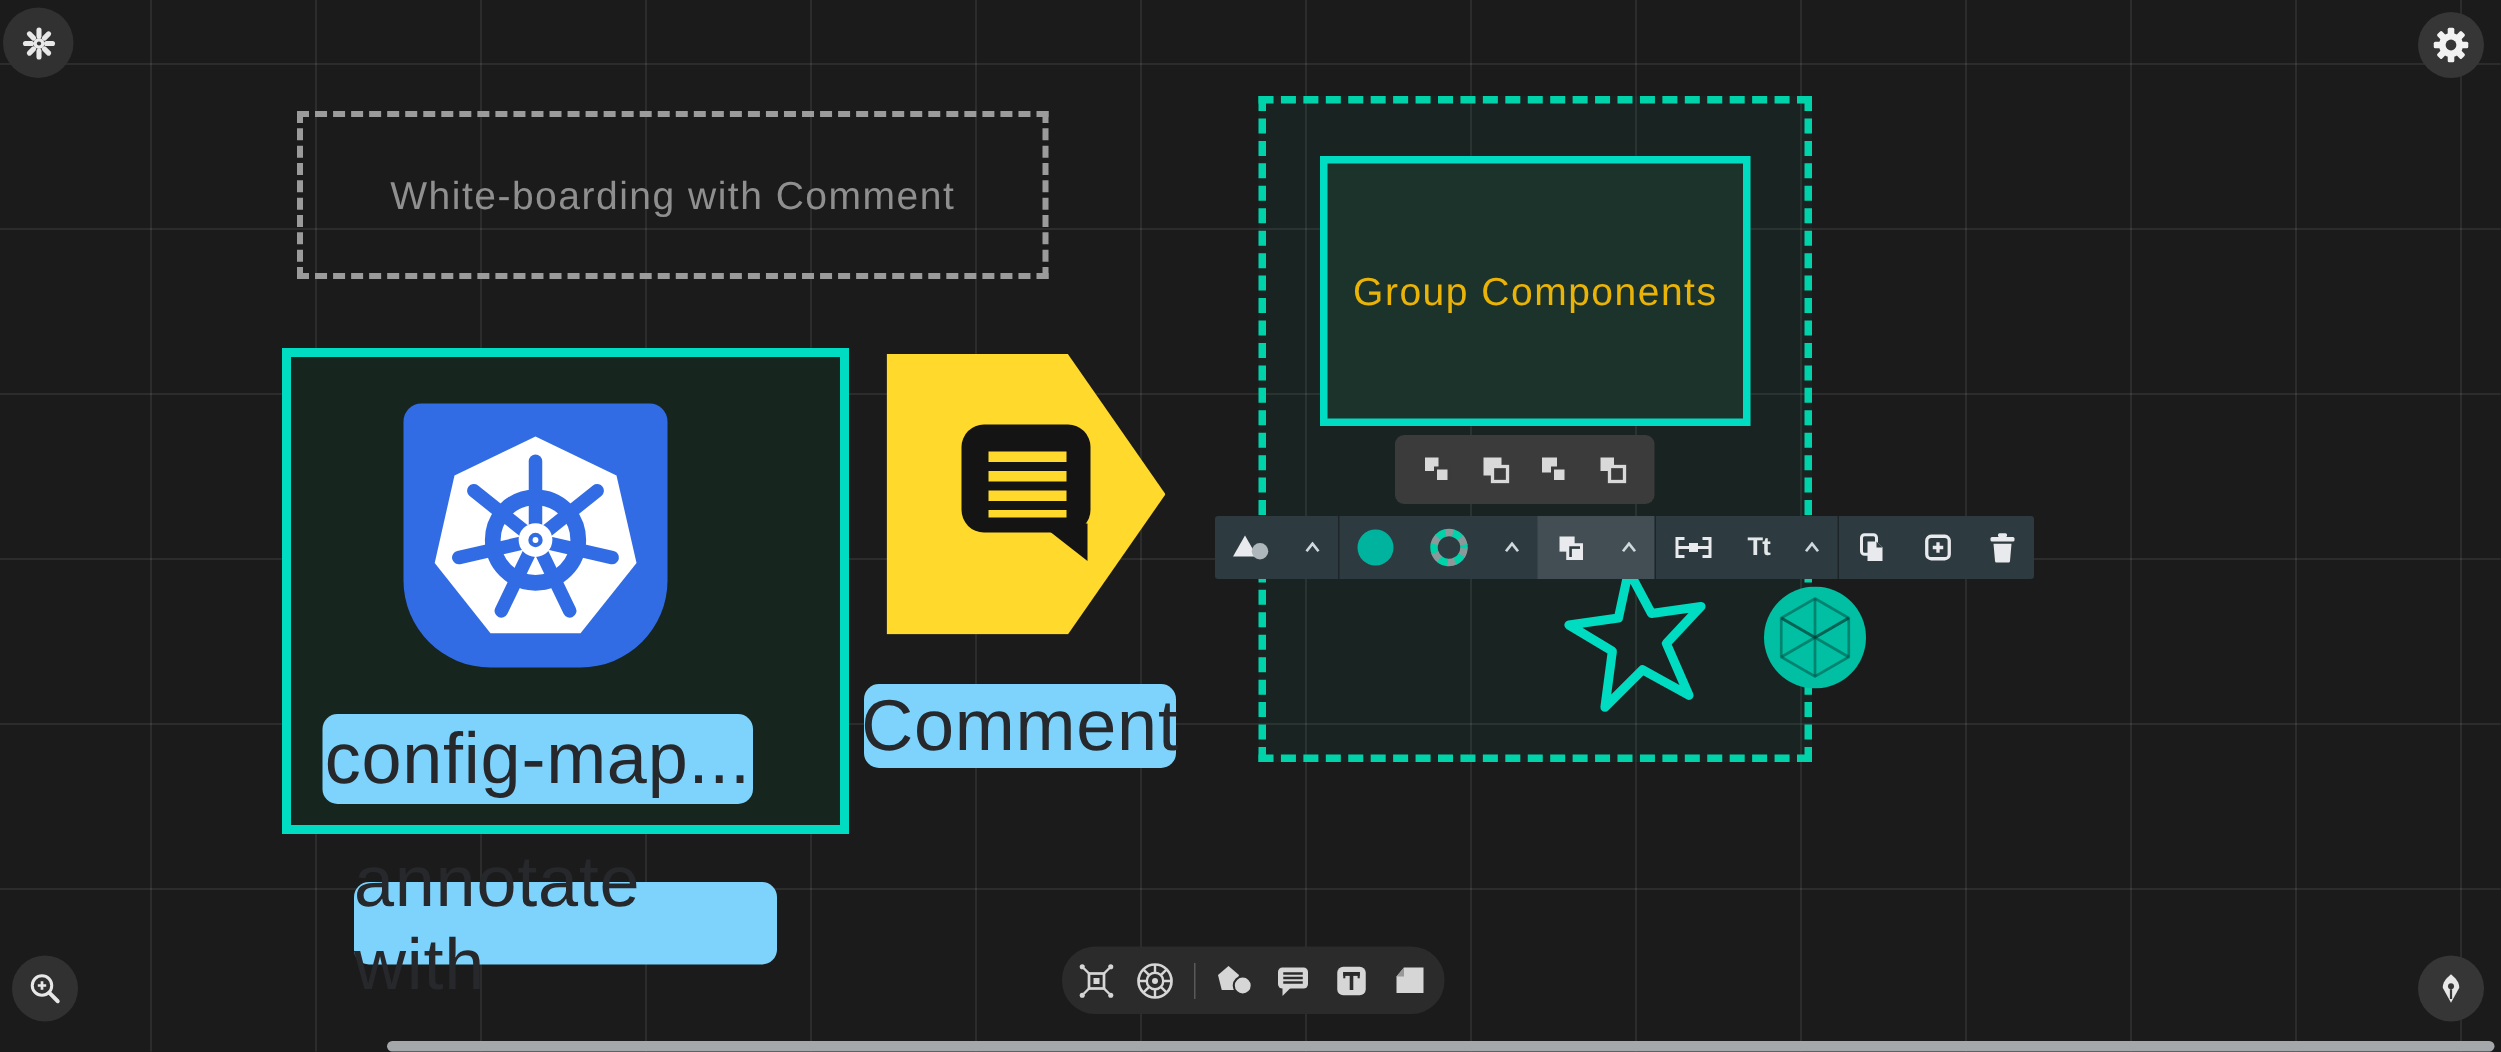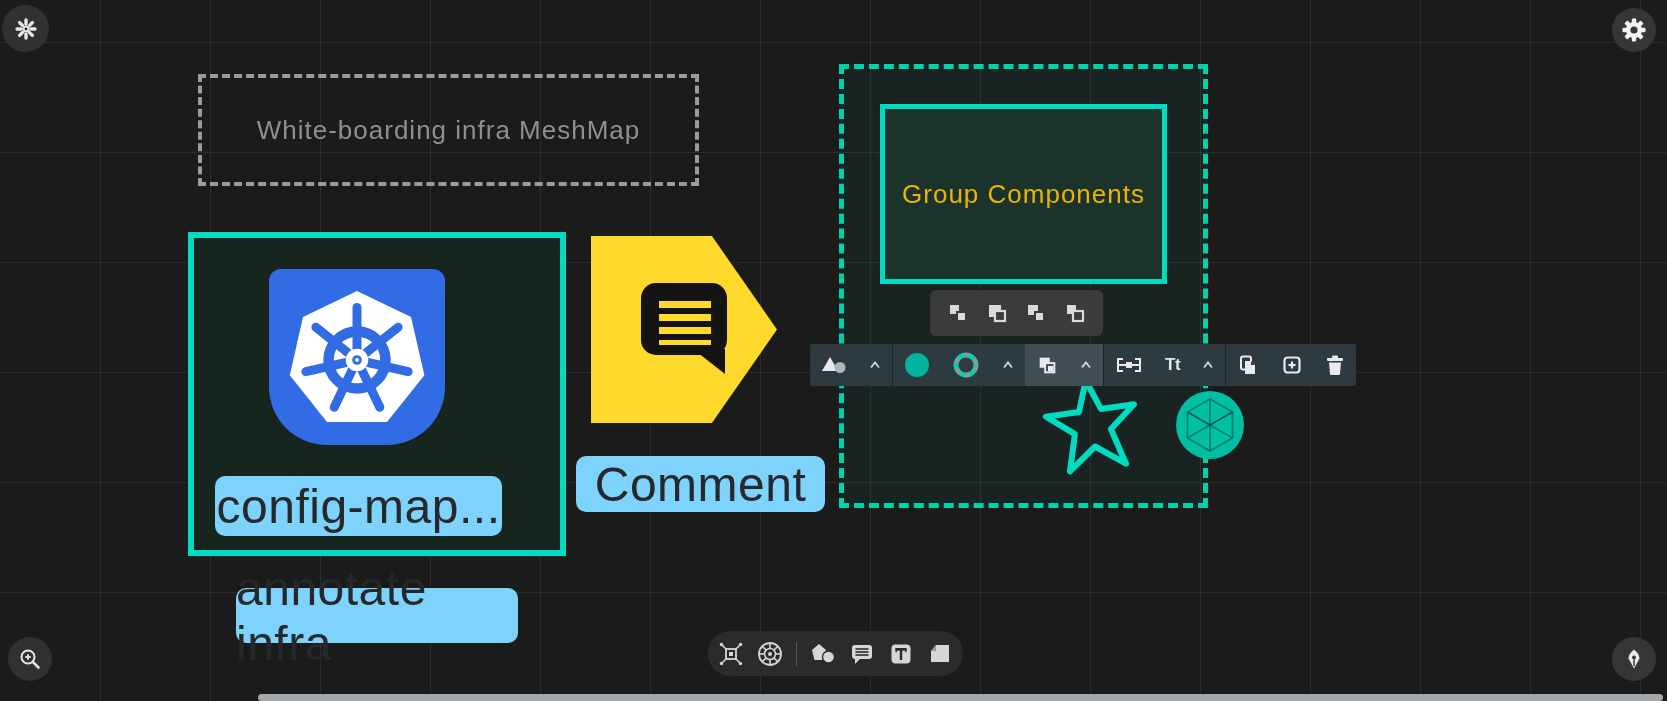--- a/index.html
+++ b/index.html
@@ -91,21 +91,21 @@
           <rect x="10.8" y="19.5" width="4.4" height="5" rx="1" transform="rotate(45 13 13)"></rect>
           <rect x="1.5" y="10.8" width="5" height="4.4" rx="1" transform="rotate(45 13 13)"></rect>
           <rect x="19.5" y="10.8" width="5" height="4.4" rx="1" transform="rotate(45 13 13)"></rect>
         </g>
       </g>
       <circle cx="13" cy="13" r="3.6" fill="#363636"></circle>
     </svg>
   </div>
 
   <div class="abs note-box">
-    <span>White-boarding infra MeshMap</span>
+    <span>White-boarding with Comment</span>
   </div>
 
   <div class="abs k8s-box">
     <div class="k8s-shape">
       <svg width="150" height="150" viewBox="0 0 100 100">
         <polygon fill="#ffffff" points="50,6 86,23.3 94.9,62.2 70,93.4 30,93.4 5.2,62.2 14,23.3"></polygon>
         <g stroke="#326CE5" stroke-linecap="round" fill="none">
           <circle cx="50" cy="52" r="19" stroke-width="7"></circle>
           <line x1="50" y1="52" x2="50" y2="17" stroke-width="6"></line>
           <line x1="50" y1="52" x2="77.4" y2="30.1" stroke-width="6"></line>
@@ -130,26 +130,26 @@
       <rect x="6" y="6" width="86" height="72" rx="15" fill="#141414"></rect>
       <path d="M90,72 L90,97 L58,72 Z" fill="#141414"></path>
       <g fill="#ffd92b">
         <rect x="24" y="24" width="52" height="7"></rect>
         <rect x="24" y="37" width="52" height="7"></rect>
         <rect x="24" y="50" width="52" height="7"></rect>
         <rect x="24" y="63" width="52" height="5"></rect>
       </g>
     </svg>
   </div>
-  <div class="tag" style="left:576px; top:456px; width:249px; height:56px;">
+  <div class="tag" style="left:576px; top:456px; width:208px; height:56px;">
     <span>Comment</span>
   </div>
 
   <div class="tag" style="left:236px; top:588px; width:282px; height:55px;">
-    <span>annotate infra</span>
+    <span>annotate with</span>
   </div>
 
   <div class="abs sel-box"></div>
 
   <div class="abs group-box">
     <span>Group Components</span>
   </div>
 
   <div class="abs zorder-bar">
     <div class="tool" title="Send to back">

